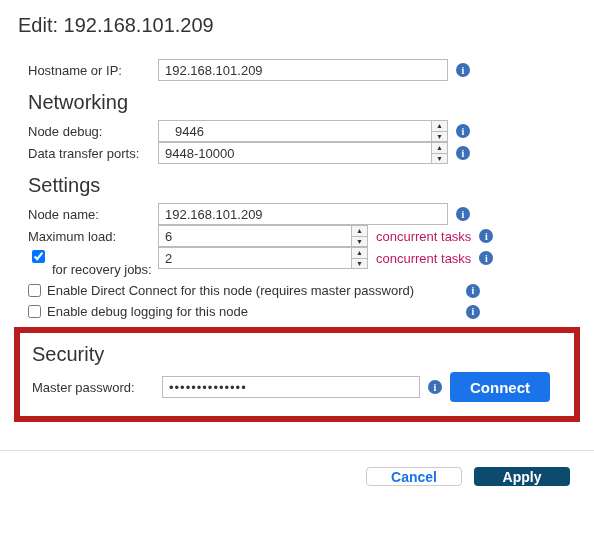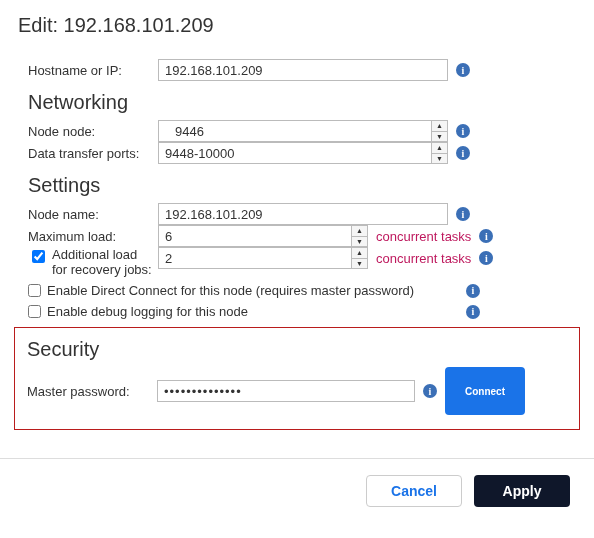--- a/index.html
+++ b/index.html
@@ -37,36 +37,36 @@
     color:#fff; font-size:10px; font-weight:bold; display:inline-flex;
     align-items:center; justify-content:center; font-style:normal;
     font-family: Georgia, serif;
   }
   .suffix-text { color:#be185d; }
   .chk-row { display:flex; align-items:center; gap:6px; margin:6px 0; }
   .chk-row input[type="checkbox"] { margin:0; }
   .chk-row .lbl { flex:0 0 auto; color:#333; }
   .chk-row .spacer { flex:1; }
   .security-box {
-    border: 1px solid #b91c1c;
+    border: 6px solid #b91c1c;
     padding: 10px 12px 14px 12px;
     margin: 8px -4px 0 -4px;
   }
   .connect-btn {
     background:#1a73e8; color:#fff; border:none; border-radius:4px;
-    height:48px; padding:0 20px; font-size:10px; font-weight:bold; cursor:pointer;
+    height:30px; padding:0 20px; font-size:15px; font-weight:bold; cursor:pointer;
   }
   .footer-sep { border:none; border-top:1px solid #ddd; margin:28px 0 0 0; }
   .footer { display:flex; justify-content:flex-end; gap:12px; padding:16px 24px 12px 24px; }
   .btn {
-    height:32px; min-width:96px; border-radius:4px; font-size:14px; font-weight:bold;
+    height:19px; min-width:96px; border-radius:4px; font-size:14px; font-weight:bold;
     cursor:pointer; padding:0 18px;
   }
   .btn-cancel { background:#fff; color:#1a73e8; border:1px solid #ccc; }
-  .btn-apply  { background:#0f172a; color:#fff; border:none; }
+  .btn-apply  { background:#0c4a6e; color:#fff; border:none; }
   .indent { padding-left: 10px; }
 </style>
 </head>
 <body>
 
 <div class="dialog">
 
   <div class="dlg-title">
     <span>Edit: </span><span>192.168.101.209</span>
   </div>
@@ -77,21 +77,21 @@
       <div class="label">Hostname or IP:</div>
       <div class="field-wrap">
         <input type="text" class="w290" value="192.168.101.209" style="">
         <span class="info-icon">i</span>
       </div>
     </div>
 
     <div class="section-title">Networking</div>
 
     <div class="row">
-      <div class="label">Node node:</div>
+      <div class="label">Node debug:</div>
       <div class="field-wrap">
         <div class="spin-wrap">
           <input type="text" style="width: 274px; padding-left: 16px;" value="9446">
           <div class="spinner">
             <div>▲</div>
             <div>▼</div>
           </div>
         </div>
         <span class="info-icon">i</span>
       </div>
@@ -133,21 +133,21 @@
         </div>
         <span class="suffix-text">concurrent tasks</span>
         <span class="info-icon">i</span>
       </div>
     </div>
 
     <div class="row" style="align-items:flex-start;">
       <div class="label" style="display:flex; gap:4px; align-items:flex-start;">
         <input type="checkbox" checked="" style="">
         <span>
-          <span>Additional load</span><br>
+          <br>
           <span>for recovery jobs:</span>
         </span>
       </div>
       <div class="field-wrap">
         <div class="spin-wrap">
           <input type="text" style="width: 194px;" value="2">
           <div class="spinner">
             <div>▲</div>
             <div>▼</div>
           </div>

